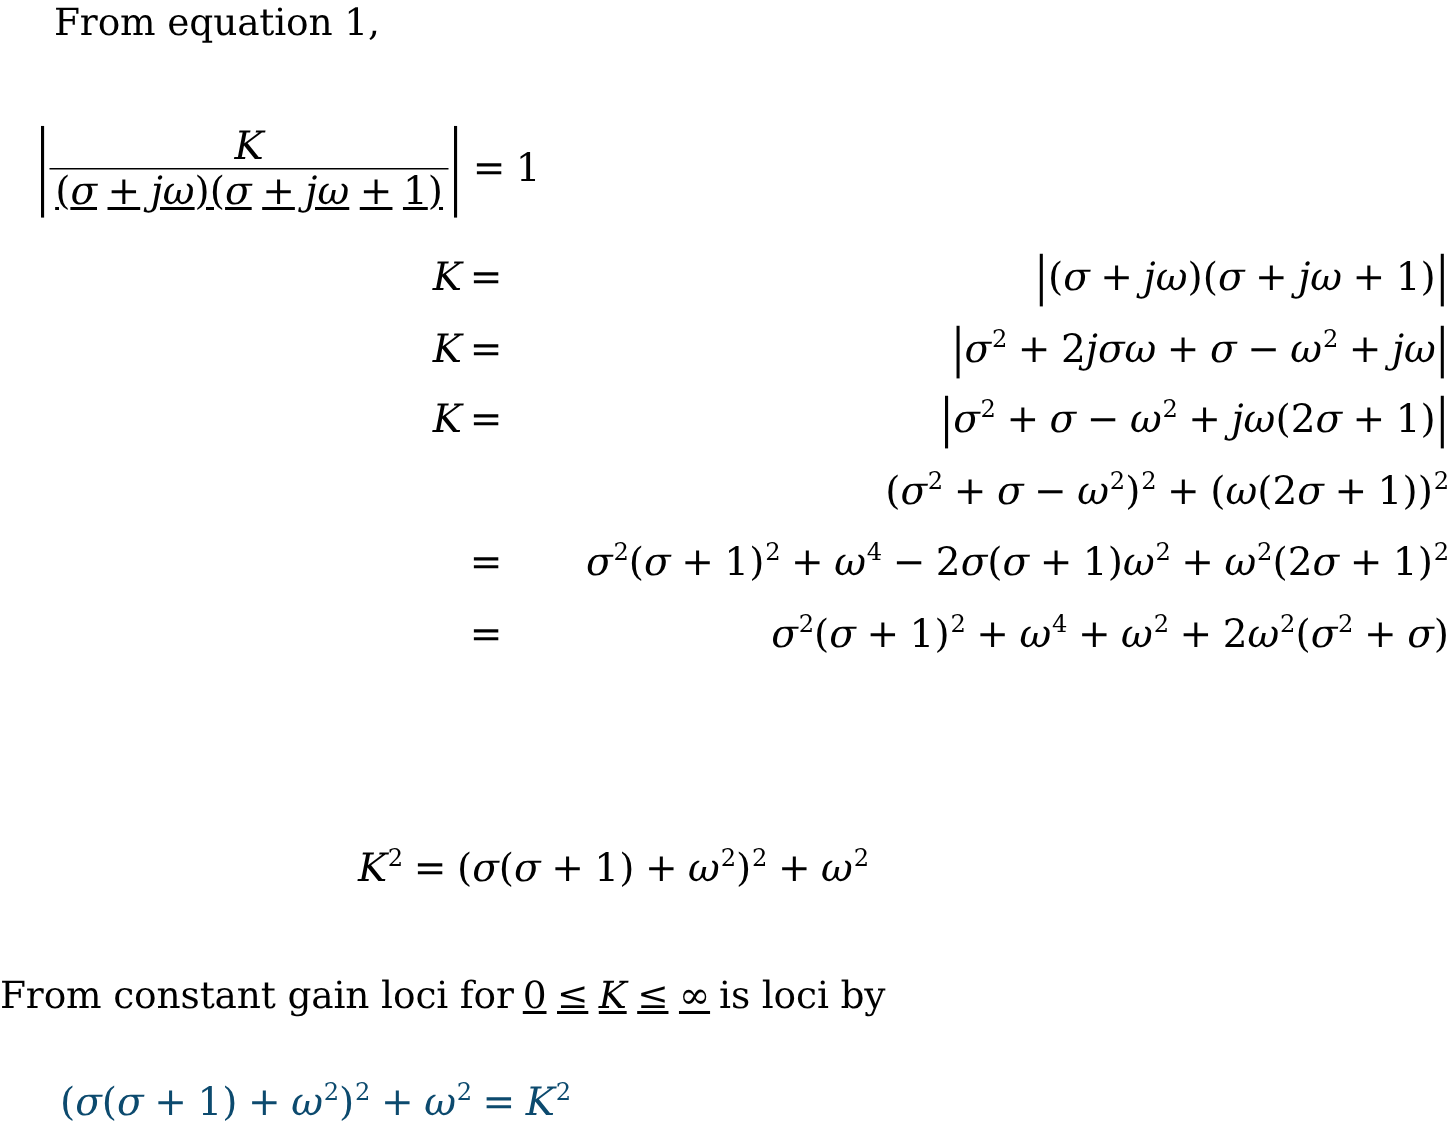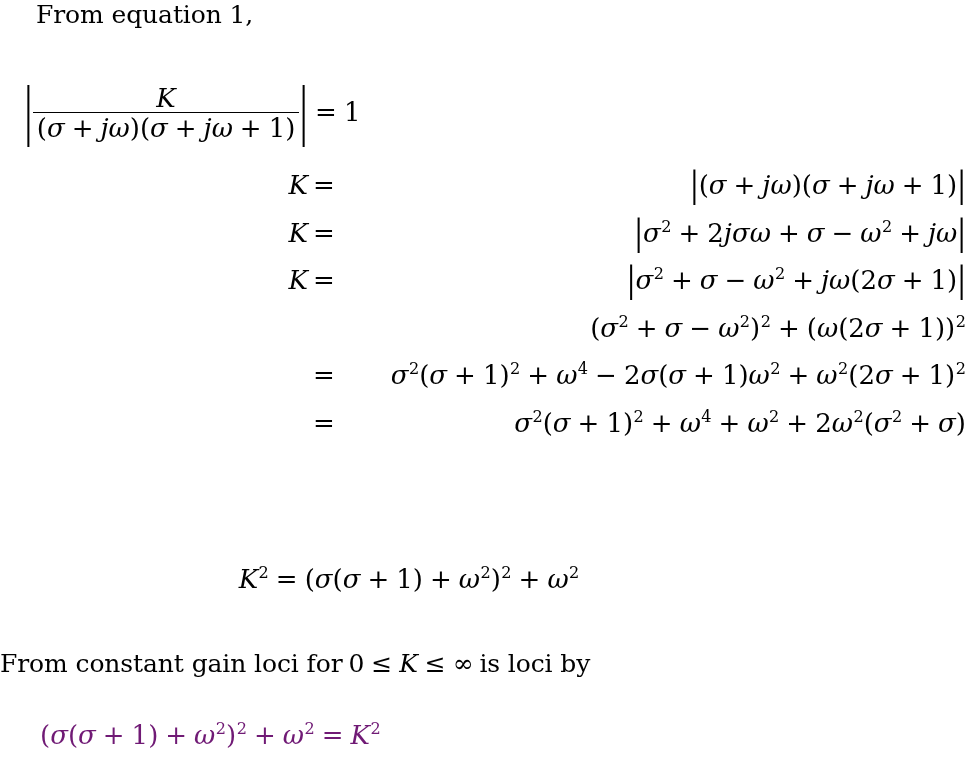--- a/index.html
+++ b/index.html
@@ -59,20 +59,21 @@
     top: -1px;
   }
   .frac .num {
     display: block;
     padding: 0 6px 1px 6px;
     border-bottom: 1.6px solid #000;
   }
   .frac .den {
     display: block;
     padding: 2px 4px 0 4px;
+    text-decoration: underline;
   }
 
   .vbar {
     display: inline-block;
     font-style: normal;
     transform: scaleY(2.35);
     transform-origin: center;
     position: relative;
     top: -1px;
   }
@@ -130,29 +131,29 @@
     text-align: center;
     font-size: 26px;
   }
 
   
   #eq-result {
     position: absolute;
     left: 40px;
     top: 722px;
     font-size: 26px;
-    color: #701a75;
+    color: #0c4a6e;
   }
 
   
   #line-from-equation { left: 0px;  top: 2px; margin-left: 36px; }
   #line-simplifying   { left: 0px;  top: 499px; }
   #line-thus          { left: 0px;  top: 651px; }
 
-  .inline-math { font-family: "DejaVu Serif", "Liberation Serif", serif; }
+  .inline-math { font-family: "DejaVu Serif", "Liberation Serif", serif; text-decoration: underline; }
 </style>
 </head>
 <body>
 
 <div class="page">
 
   <div class="prose" id="line-from-equation">From equation 1,</div>
 
   <div class="math" id="eq-fraction">
     <span class="vbar">|</span><span class="frac"><span class="num mi">K</span><span class="den"><span class="mo">(</span><span class="mi">σ</span><span class="sp-op"></span><span class="mo">+</span><span class="sp-op"></span><span class="mi">jω</span><span class="mo">)(</span><span class="mi">σ</span><span class="sp-op"></span><span class="mo">+</span><span class="sp-op"></span><span class="mi">jω</span><span class="sp-op"></span><span class="mo">+</span><span class="sp-op"></span><span class="mn">1</span><span class="mo">)</span></span></span><span class="vbar">|</span><span class="sp-op"></span><span class="mo">=</span><span class="sp-op"></span><span class="mn">1</span>

